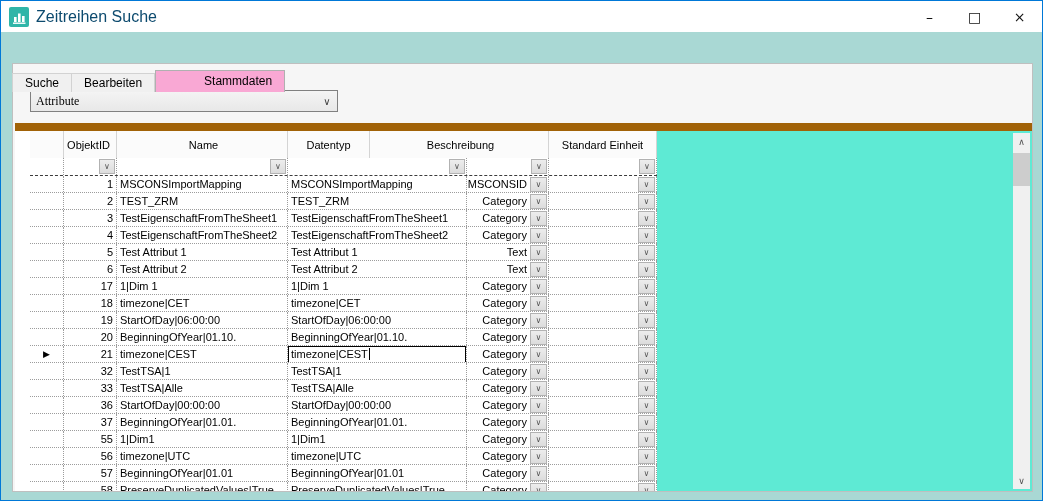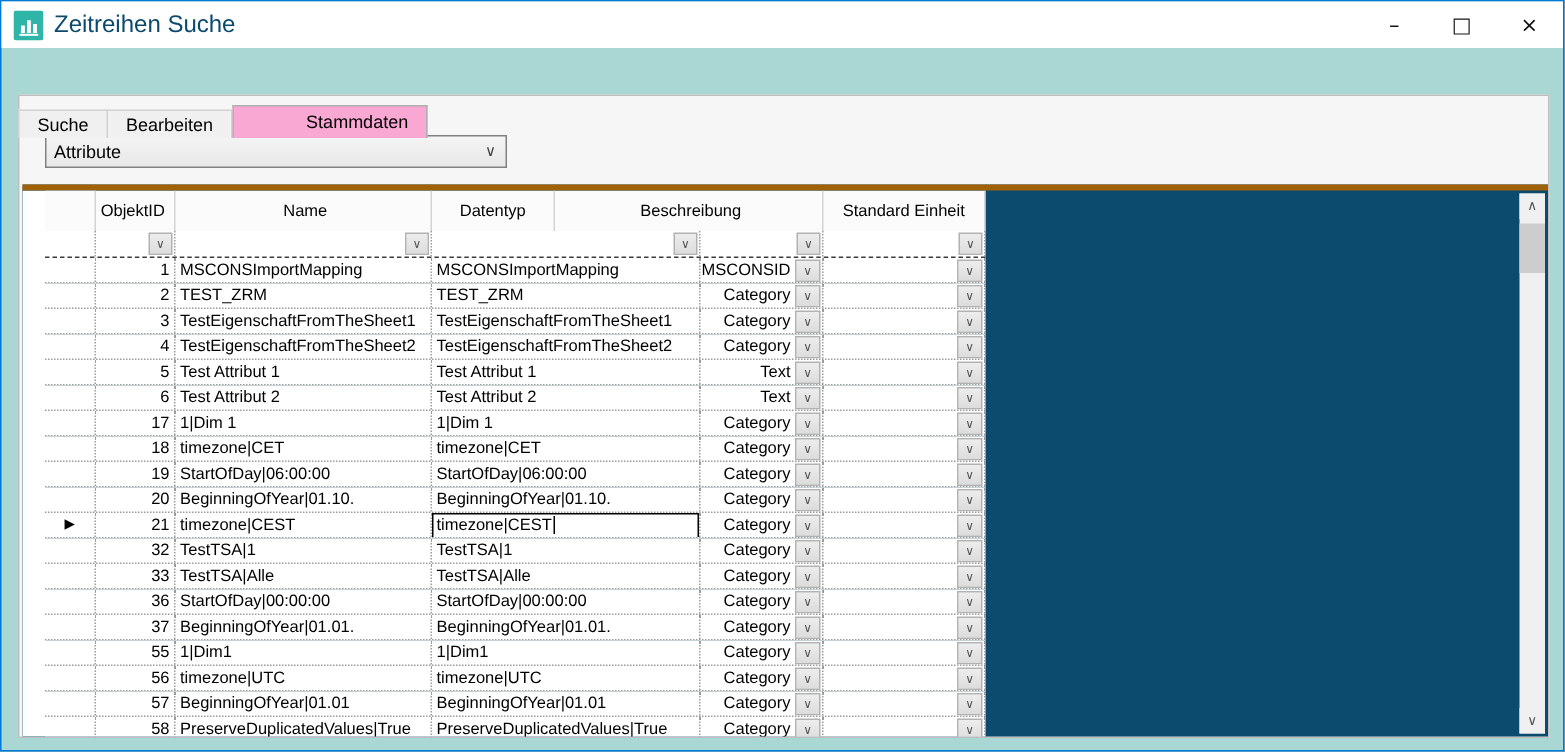--- a/index.html
+++ b/index.html
@@ -28,26 +28,26 @@
                 height:22px; padding-top:3px; position:relative; z-index:4;padding-left:48px; }
 
   
   .tabpage { position:absolute; left:11px; top:62px; width:1021px; height:429px;
              background:#f6f6f6; border:1px solid #bfbfbf; z-index:2; }
 
   .field-label { position:absolute; left:18px; top:8px; font-size:12px; color:#000; }
   .combobox { position:absolute; left:17px; top:26px; width:308px; height:22px;
               background:linear-gradient(#f4f4f4,#e8e8e8); border:1px solid #808080;
               display:flex; align-items:center; }
-  .combobox .value { font-size:12px; padding-left:5px; flex:1; }
+  .combobox .value { font-size:12px; padding-left:5px; flex:1;font-family:Liberation Serif, serif; }
   .combobox .chev { width:20px; text-align:center; font-size:10px; color:#404040; }
 
   
   .grid-container { position:absolute; left:2px; top:59px; width:1017px; height:368px;
-                    background:#0c4a6e; border-top:4px solid #a16207; overflow:hidden; }
+                    background:#5eead4; border-top:8px solid #a16207; overflow:hidden; }
   .left-gutter { position:absolute; left:0; top:0; width:15px; height:100%; background:#ffffff; }
   .grid { position:absolute; left:15px; top:0; width:627px; font-size:11px; color:#000; }
 
   .ghead { display:flex; height:27px; background:#fbfbfb; }
   .ghead .hcell { display:flex; align-items:center; justify-content:center;
                   border-right:1px solid #d4d4d4; font-size:11px; }
   .ghead .c-rowhead { background:#fbfbfb; }
 
   .frow { display:flex; height:18px; background:#ffffff; border-bottom:1px dashed #3c3c3c; }
   .frow .fcell { display:flex; align-items:center; justify-content:flex-end;

